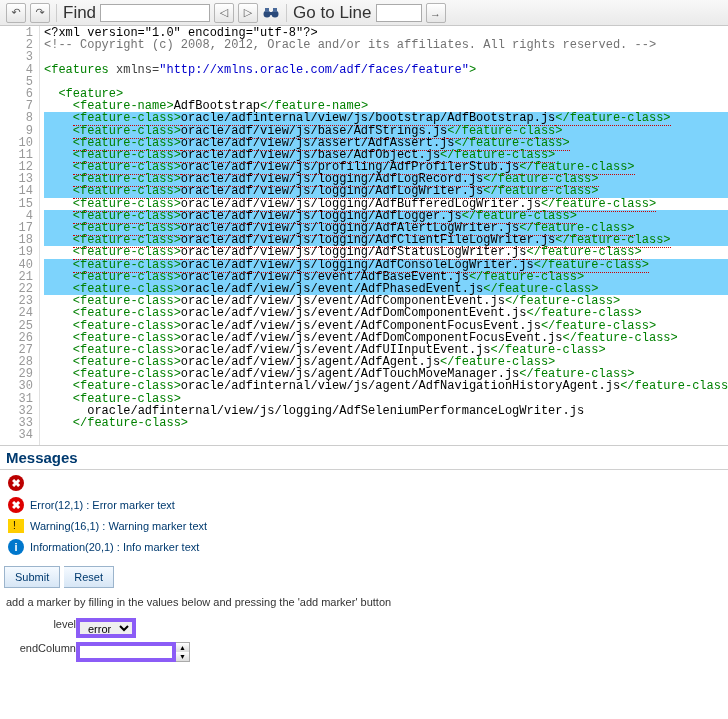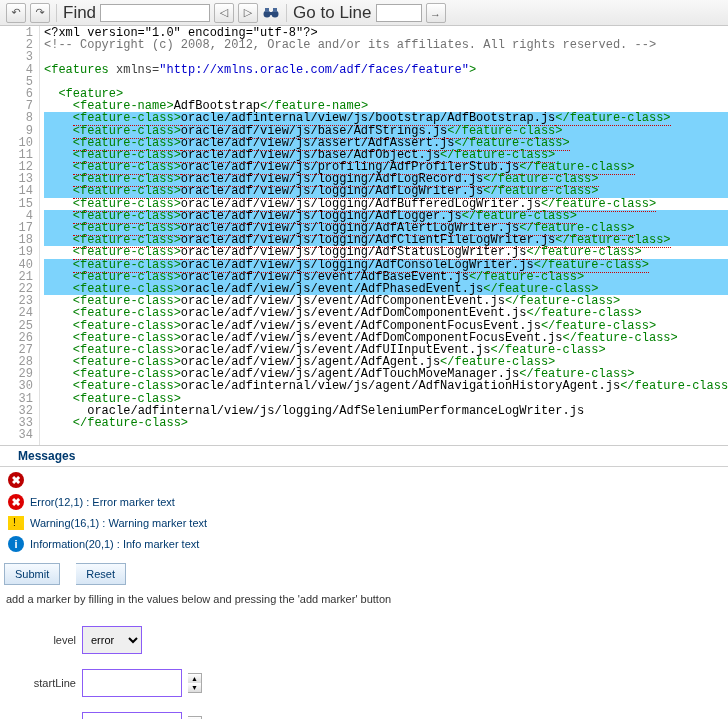--- a/index.html
+++ b/index.html
@@ -14,37 +14,37 @@
 .ln { height: 12.2px; }
 .cl { height: 12.2px; }
 .hl { background: #7dd3fc; }
 .xdecl { color: #000; }
 .cmt { color: #737373; }
 .tag { color: #008000; }
 .attr { color: #404040; }
 .attrv { color: #0000cc; }
 .txt { color: #000; }
 .err-u { border-bottom: 1px dotted #c00; }
-.panel-h { font-weight: bold; font-size: 12px; color: #003a6f; padding: 3px 18px; border-bottom: 1px solid #d0d0d0; }
+.panel-h { font-weight: bold; font-size: 15px; color: #003a6f; padding: 3px 6px; border-bottom: 1px solid #d0d0d0; }
 .messages { padding: 2px 4px 4px 4px; }
 .msg { display: flex; align-items: center; gap: 6px; padding: 3px 4px; color: #003a6f; font-size: 11px; cursor: pointer; }
 .icon { width: 16px; height: 16px; display: inline-flex; align-items: center; justify-content: center; border-radius: 50%; font-weight: bold; font-size: 11px; color: #fff; }
 .ic-crit { background: #b00; }
 .ic-err { background: #d00; }
 .ic-warn { background: #ffd200; color: #000; width: 0; height: 0; border-left: 8px solid transparent; border-right: 8px solid transparent; border-bottom: 14px solid #ffcc00; border-radius: 0; position: relative; }
 .ic-warn span { position: absolute; left: -3px; top: 1px; color: #000; font-size: 10px; }
 .ic-info { background: #0077cc; }
-.btnrow { display: flex; gap: 16px; padding: 4px; }
+.btnrow { display: flex; gap: 4px; padding: 4px; }
 .btn { border: 1px solid #9bb4cc; background: linear-gradient(#f5faff,#d7e6f5); color: #003a6f; font-size: 11px; padding: 4px 10px; cursor: pointer; }
 .btn + .btn { border-left: none; }
 .formhelp { padding: 4px 6px; color: #333; font-size: 11px; }
 .form { padding: 2px 6px; }
-.frow { display: flex; align-items: center; gap: 6px; margin: 15px 0; }
+.frow { display: flex; margin: 4px 0; }
 .flabel { width: 70px; text-align: right; color: #333; }
-.finput { border: 1px solid #8b5cf6; height: 28px; padding: 0 4px; font-size: 11px; width: 100px; }
+.finput { border: 4px solid #8b5cf6; height: 20px; padding: 0 4px; font-size: 11px; width: 100px; }
 select.finput { width: 60px; }
 .spin { display: inline-flex; flex-direction: column; border: 1px solid #aaa; border-left: none; height: 20px; width: 14px; }
 .spin button { flex: 1; border: none; background: linear-gradient(#fff,#ddd); font-size: 7px; line-height: 1; cursor: pointer; padding: 0; }
 .bin { width: 18px; height: 18px; display: inline-flex; align-items: center; justify-content: center; }
 </style>
 </head>
 <body>
 
 <div class="toolbar">
   <div class="tbtn">↶</div>
@@ -136,28 +136,20 @@
 </div>
 
 <div class="formhelp">add a marker by filling in the values below and pressing the 'add marker' button</div>
 
 <div class="form">
   <div class="frow">
     <span class="flabel">level</span>
     <select class="finput"><option>error</option></select>
   </div>
   <div class="frow">
-    <span class="flabel">startLine</span>
-    <input class="finput" style="">
-      <span class="spin">
-        <button>▲</button>
-        <button>▼</button>
-      </span>
-  </div>
-  <div class="frow">
     <span class="flabel">endColumn</span>
     <input class="finput" style="">
       <span class="spin">
         <button>▲</button>
         <button>▼</button>
       </span>
   </div>
 
 </div>
 

